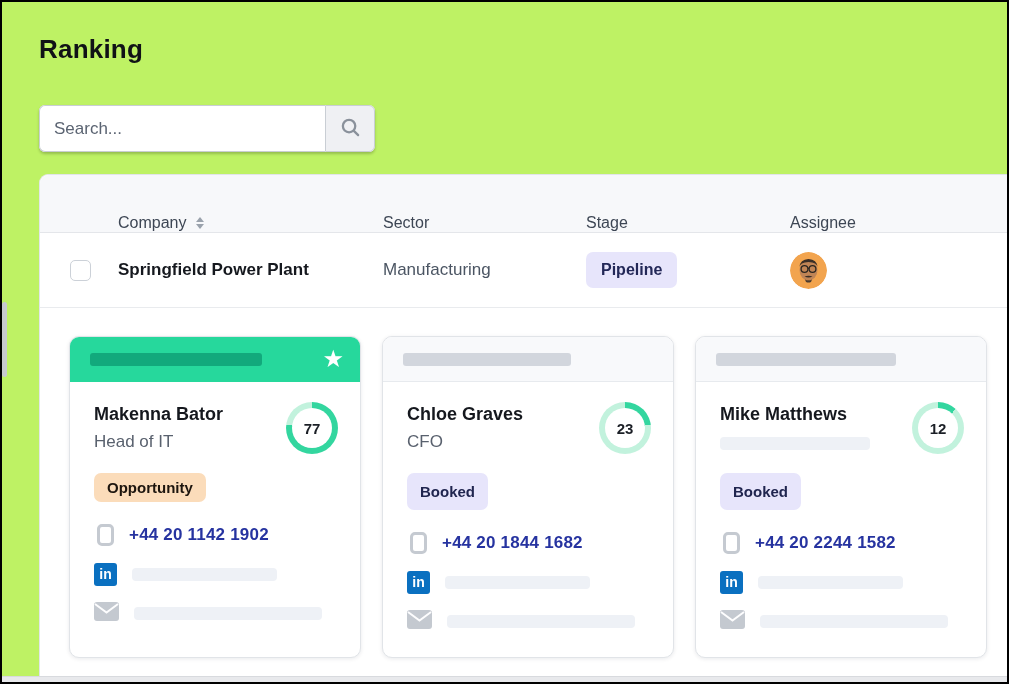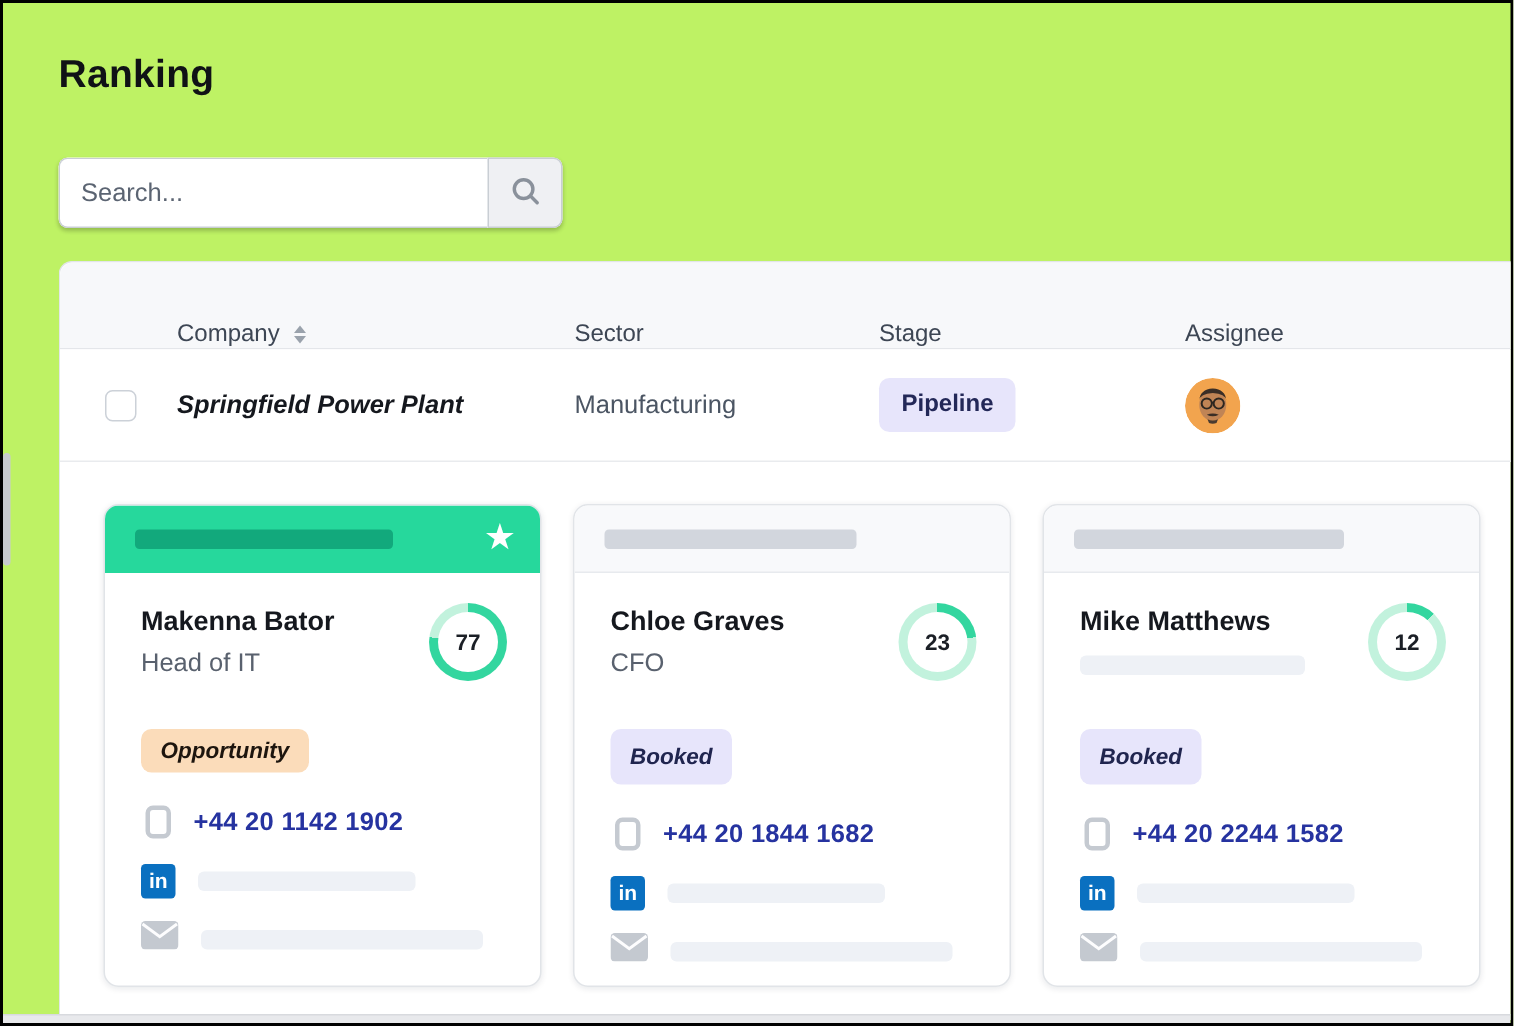--- a/index.html
+++ b/index.html
@@ -51,21 +51,21 @@
   }
   .trow {
     display:flex; align-items:center; height:75px; background:#fff;
     border-bottom:1px solid #e9ebee; cursor:pointer;
   }
   .col-check { width:78px; padding-left:30px; flex:none; }
   .col-company { width:265px; flex:none; display:flex; align-items:center; gap:8px; }
   .col-sector { width:203px; flex:none; }
   .col-stage  { width:204px; flex:none; }
   .col-assignee { flex:1; }
-  .company-name { font-size:17px; font-weight:700; color:#15181e;font-style:italic; }
+  .company-name { font-size:17px; font-weight:700; color:#15181e; }
   .sector-text { font-size:17px; color:#4b5563; }
   .checkbox {
     width:21px; height:21px; border:1.5px solid #ccd1d8; border-radius:5px; background:#fff;
     cursor:pointer;
   }
   .sort-icon { display:inline-flex; flex-direction:column; gap:2px; margin-left:2px; }
   .sort-icon span { width:0; height:0; border-left:4px solid transparent; border-right:4px solid transparent; }
   .sort-up  { border-bottom:5px solid #9aa2ac; }
   .sort-down{ border-top:5px solid #9aa2ac; }
 
@@ -101,21 +101,21 @@
   .person-title { font-size:17px; color:#59616e; margin-top:7px; }
   .skeleton { background:#eef1f6; border-radius:4px; height:13px; }
   .title-skel { width:150px; margin-top:12px; }
 
   .ring { width:52px; height:52px; border-radius:50%; position:relative; flex:none; margin-top:-2px; }
   .ring-inner {
     position:absolute; left:6px; top:6px; width:40px; height:40px; border-radius:50%;
     background:#fff; display:flex; align-items:center; justify-content:center;
     font-size:15px; font-weight:700; color:#1b1f26;
   }
-  .badge-row { margin-top:32px;font-style:italic; }
+  .badge-row { margin-top:19px; }
 
   .contact { margin-top:21px; display:flex; flex-direction:column; gap:15px; }
   .c-row { display:flex; align-items:center; gap:15px; height:24px; }
   .phone-num { font-size:17px; font-weight:600; color:#2633a0; letter-spacing:.2px; cursor:pointer; }
   .phone-icon { width:17px; height:22px; border:3.5px solid #c5cad1; border-radius:5px; margin-left:3px; }
   .li-icon {
     width:23px; height:23px; background:#0a70c0; border-radius:3px; color:#fff;
     font-size:14px; font-weight:700; display:flex; align-items:center; justify-content:center;
     font-family:"Liberation Sans", sans-serif;
   }

